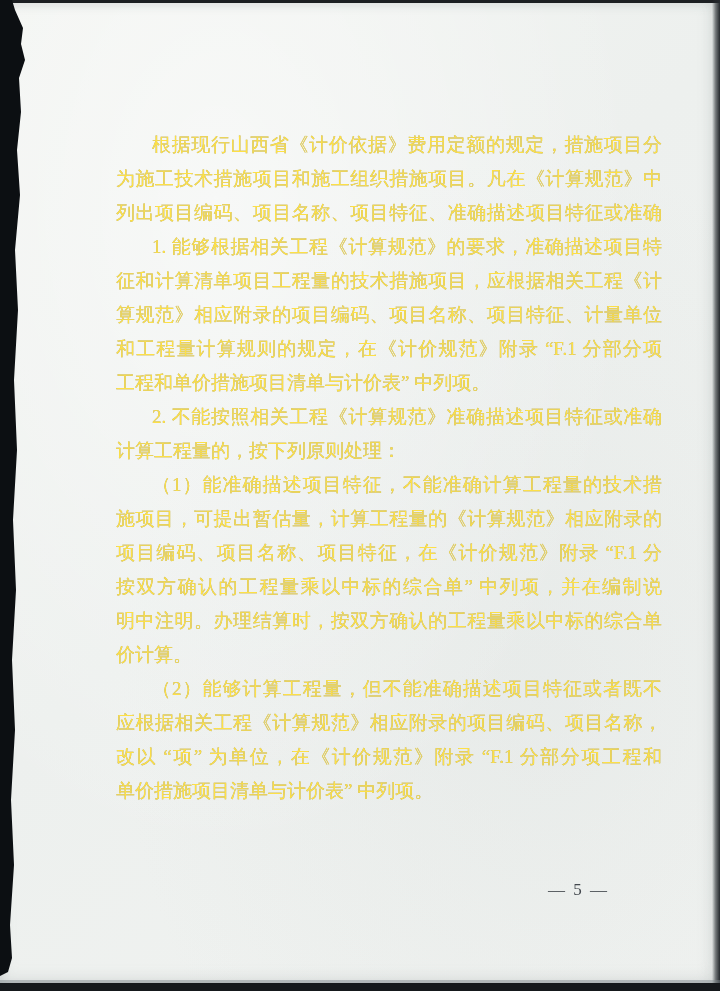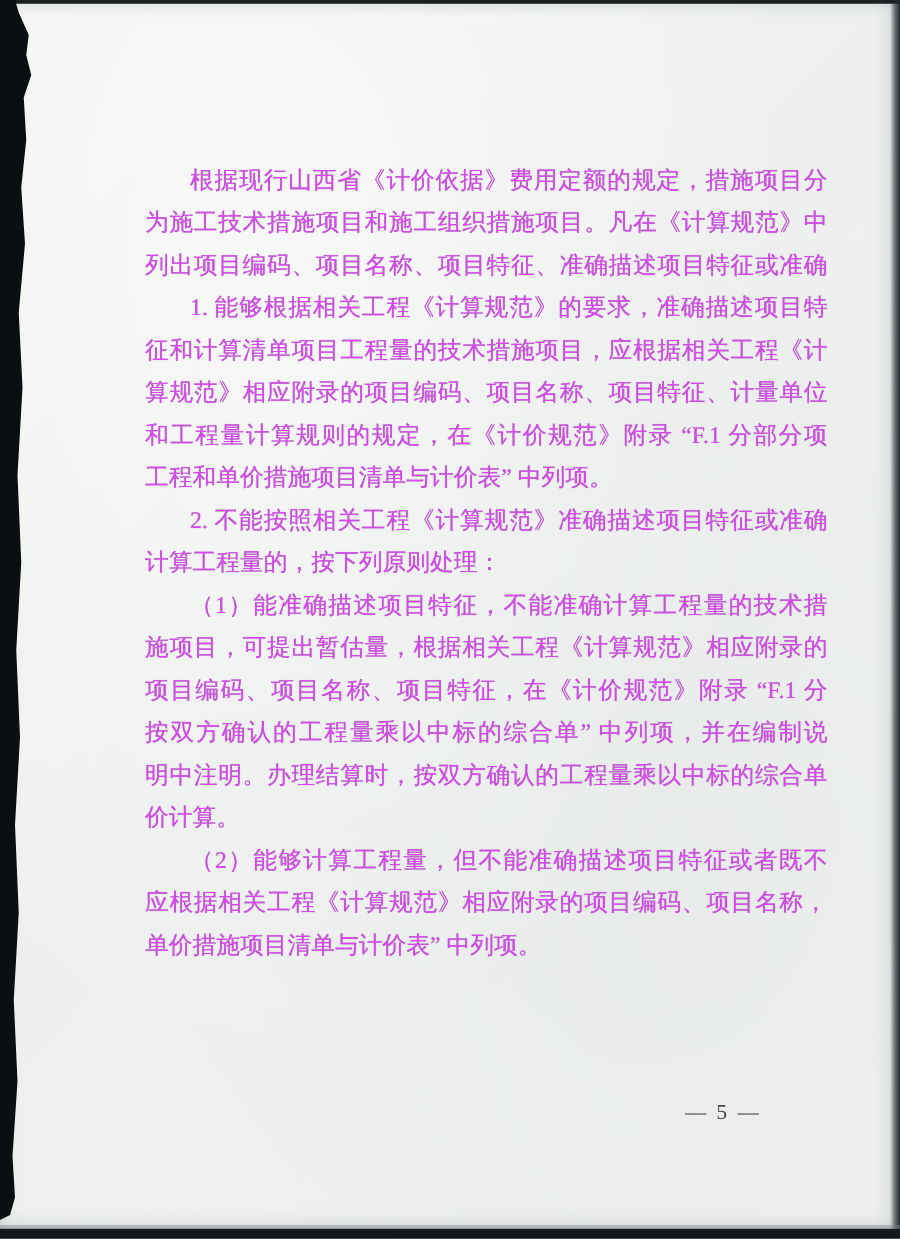--- a/index.html
+++ b/index.html
@@ -59,21 +59,21 @@
     left: 0; top: 0;
   }
   
   .textblock {
     position: absolute;
     left: 116px;
     top: 128px;
     width: 546px;
     font-size: 19px;
     line-height: 34px;
-    color: #d946ef;
+    color: #fde047;
     text-shadow: 0 0 0.6px rgba(51,55,61,0.55);
   }
   .line {
     height: 34px;
     text-align: justify;
     text-align-last: justify;
   }
   .line.short {
     text-align-last: left;
   }
@@ -115,25 +115,26 @@
     <div class="line">为施工技术措施项目和施工组织措施项目。凡在《计算规范》中</div>
     <div class="line">列出项目编码、项目名称、项目特征、准确描述项目特征或准确</div>
     <div class="line indent">1. 能够根据相关工程《计算规范》的要求，准确描述项目特</div>
     <div class="line">征和计算清单项目工程量的技术措施项目，应根据相关工程《计</div>
     <div class="line">算规范》相应附录的项目编码、项目名称、项目特征、计量单位</div>
     <div class="line">和工程量计算规则的规定，在《计价规范》附录 “F.1 分部分项</div>
     <div class="line short">工程和单价措施项目清单与计价表” 中列项。</div>
     <div class="line indent">2. 不能按照相关工程《计算规范》准确描述项目特征或准确</div>
     <div class="line short">计算工程量的，按下列原则处理：</div>
     <div class="line indent">（1）能准确描述项目特征，不能准确计算工程量的技术措</div>
-    <div class="line">施项目，可提出暂估量，根据相关工程《计算规范》相应附录的</div>
+    <div class="line">施项目，可提出暂估量，计算工程量的《计算规范》相应附录的</div>
     <div class="line">项目编码、项目名称、项目特征，在《计价规范》附录 “F.1 分</div>
     <div class="line">按双方确认的工程量乘以中标的综合单” 中列项，并在编制说</div>
     <div class="line">明中注明。办理结算时，按双方确认的工程量乘以中标的综合单</div>
     <div class="line short">价计算。</div>
     <div class="line indent">（2）能够计算工程量，但不能准确描述项目特征或者既不</div>
     <div class="line">应根据相关工程《计算规范》相应附录的项目编码、项目名称，</div>
+    <div class="line">改以 “项” 为单位，在《计价规范》附录 “F.1 分部分项工程和</div>
     <div class="line short">单价措施项目清单与计价表” 中列项。</div>
   </div>
 
   <div class="page-number">— 5 —</div>
 
 </div>
 
 </body></html>

